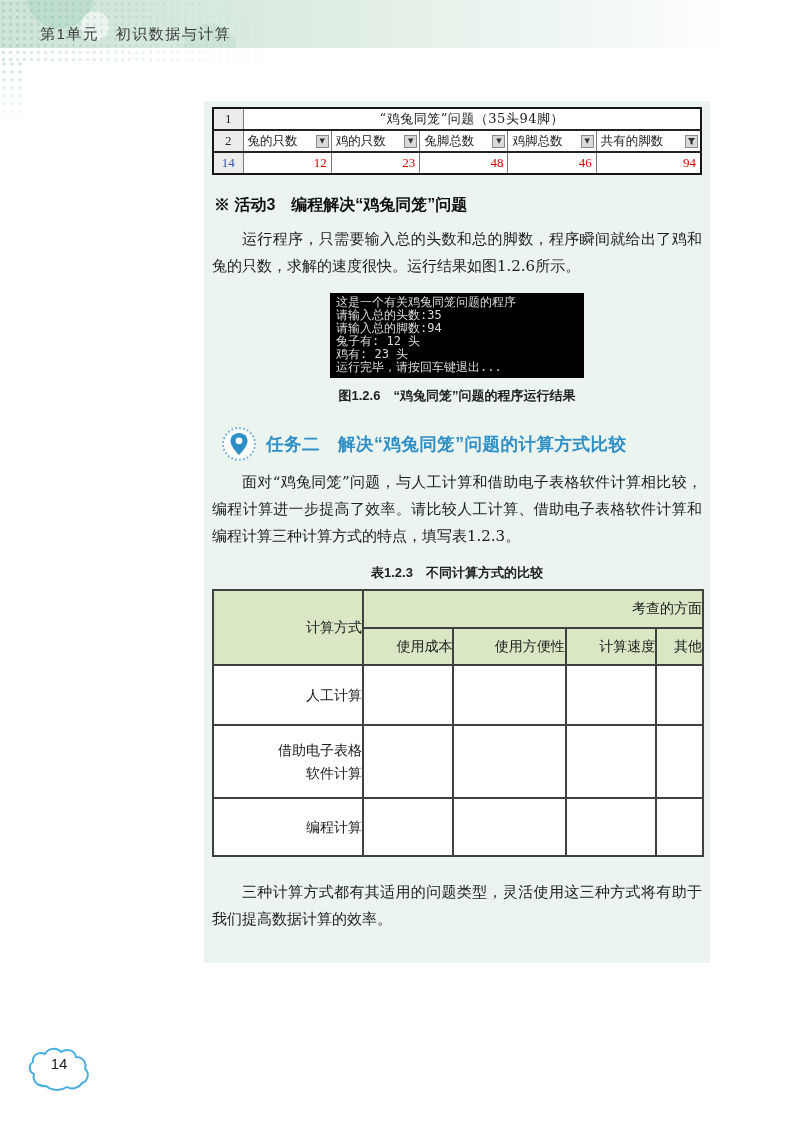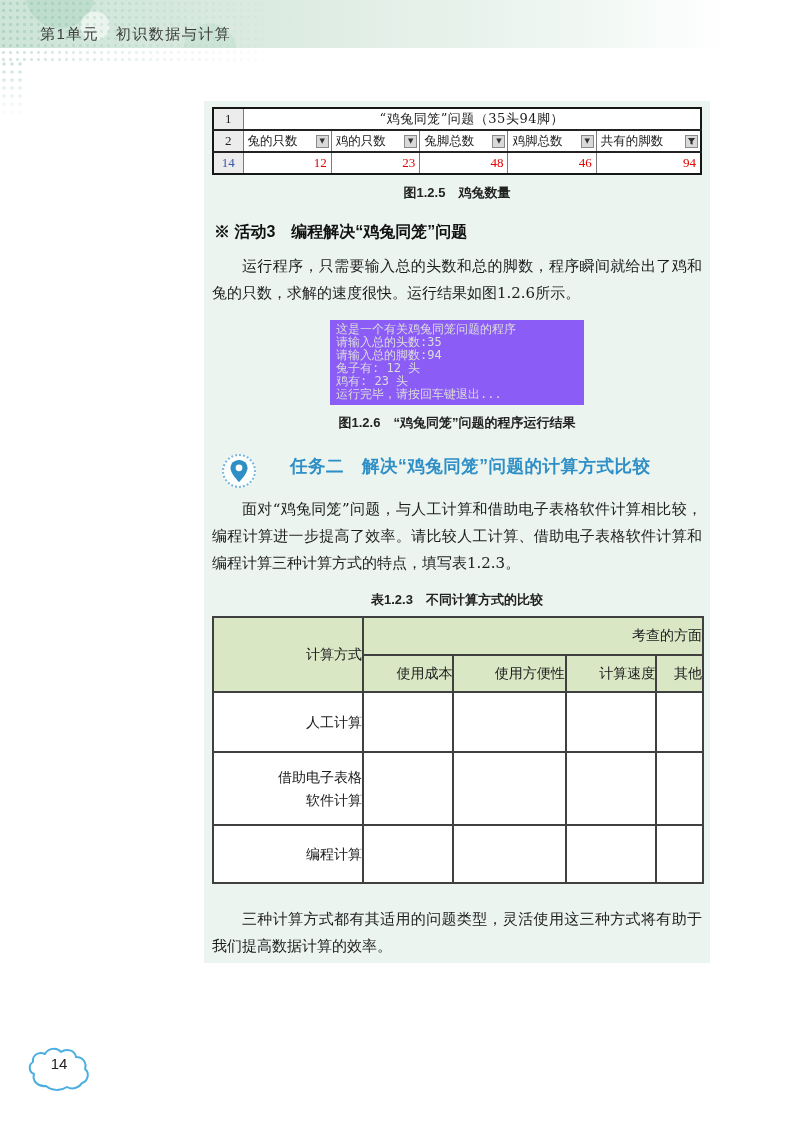--- a/index.html
+++ b/index.html
@@ -61,27 +61,27 @@
   td.vcell { text-align:right; padding-right:4px; color:#e00000; font-size:13.5px;
              font-family:"Liberation Serif", serif; }
   .figcap { text-align:center; font-weight:bold; font-size:13px; color:#222; margin-top:9px; }
 
   
   .act-head { font-weight:bold; font-size:16px; margin:20px 0 10px 2px; color:#111; }
   .para { font-family:"DejaVu Serif", serif; font-size:15px; line-height:27px;
           text-indent:2em; text-align:justify; color:#1c1c1c; }
 
   
-  .term { width:254px; margin:13px auto 0 auto; background:#8b5cf6; color:#dcdcdc;
+  .term { width:254px; margin:13px auto 0 auto; background:#000000; color:#dcdcdc;
           padding:3px 6px 4px 6px; font-family:"DejaVu Sans Mono", monospace;
           font-size:12px; line-height:13px; }
   .term div { white-space:nowrap; }
 
   
-  .task-head { display:flex; align-items:flex-start; margin:22px 0 8px 10px;gap:24px; }
+  .task-head { display:flex; align-items:center; margin:22px 0 8px 10px; }
   .pin-ring { width:34px; height:34px; border:2px dotted #79b7dd; border-radius:50%;
               display:flex; align-items:center; justify-content:center; flex:0 0 34px;
               background:#fdfefe; }
   .task-title { color:#2d8fc6; font-weight:bold; font-size:17.5px; margin-left:10px; letter-spacing:.5px; }
 
   
   .tabcap { text-align:center; font-weight:bold; font-size:13px; color:#222; margin:14px 0 7px 0; }
   table.cmp { border-collapse:collapse; width:492px; margin:0 auto; background:#fff;
               border:2px solid #58bba6; font-family:"DejaVu Serif", serif; }
   table.cmp th, table.cmp td { border:2px solid #404040; font-weight:normal; font-size:14px; text-align:right; }
@@ -167,21 +167,20 @@
       <tr>
         <td class="rn rn14">14</td>
         <td class="vcell">12</td>
         <td class="vcell">23</td>
         <td class="vcell">48</td>
         <td class="vcell">46</td>
         <td class="vcell">94</td>
       </tr>
     </tbody>
       </table>
-    <div class="figcap">图1.2.5　鸡兔数量</div>
   </div>
 
   <div class="act-head">※ 活动3　编程解决“鸡兔同笼”问题</div>
   <p class="para">运行程序，只需要输入总的头数和总的脚数，程序瞬间就给出了鸡和兔的只数，求解的速度很快。运行结果如图1.2.6所示。</p>
 
   <div class="term">
     <div>这是一个有关鸡兔同笼问题的程序</div>
     <div>请输入总的头数:35</div>
     <div>请输入总的脚数:94</div>
     <div>兔子有: 12 头</div>

